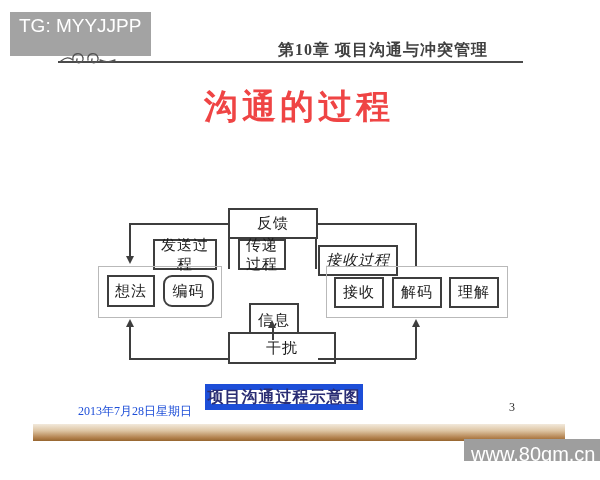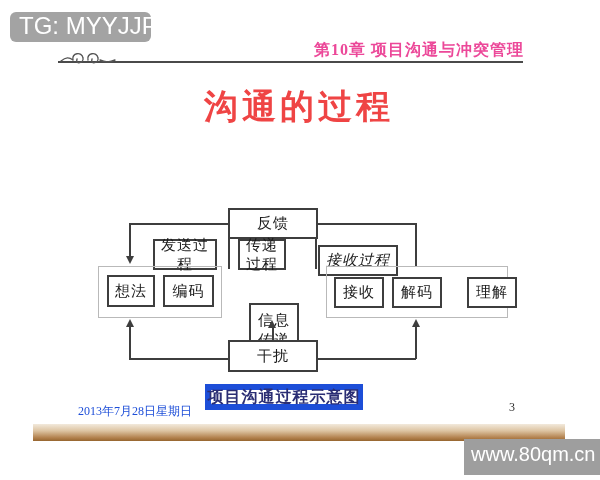--- a/index.html
+++ b/index.html
@@ -3,35 +3,35 @@
 <meta charset="utf-8">
 <style>
   html,body{margin:0;padding:0;}
   body{
     width:600px;height:480px;position:relative;overflow:hidden;
     background:#ffffff;
     font-family:"Liberation Serif", serif;
   }
   
   .tg-box{
-    position:absolute;left:10px;top:12px;width:141px;height:30px;
+    position:absolute;left:10px;top:12px;width:141px;height:44px;
     background:#a3a3a3;color:#ffffff;
-    font-family:"Liberation Sans", sans-serif;font-size:24px;line-height:27px;
-    padding-left:9px;box-sizing:border-box;white-space:nowrap;border-radius:6px;
+    font-family:"Liberation Sans", sans-serif;font-size:19px;line-height:27px;
+    padding-left:9px;box-sizing:border-box;white-space:nowrap;
   }
   .site-box{
-    position:absolute;left:464px;top:439px;width:136px;height:36px;
+    position:absolute;left:464px;top:439px;width:136px;height:22px;
     background:#9e9e9e;color:#ffffff;
     font-family:"Liberation Sans", sans-serif;font-size:20px;line-height:30px;
     padding-left:7px;box-sizing:border-box;white-space:nowrap;overflow:hidden;
   }
   
   .chapter{
-    position:absolute;left:284px;top:40px;width:240px;
-    text-align:right;font-size:16px;font-weight:bold;color:#ec4899;
+    position:absolute;left:278px;top:40px;width:240px;
+    text-align:left;font-size:16px;font-weight:bold;color:#404040;
     letter-spacing:1px;white-space:nowrap;
   }
   .header-line{
     position:absolute;left:58px;top:61px;width:465px;height:1.5px;background:#4a4a4a;
   }
   .ornament{position:absolute;left:60px;top:50px;width:56px;height:16px;}
   
   .slide-title{
     position:absolute;left:33px;top:84px;width:532px;
     text-align:center;font-size:34px;font-weight:bold;color:#ef4444;
@@ -91,31 +91,31 @@
 
 <div class="dbox" style="left:153px;top:239px;width:64px;height:31px;">发送过程</div>
 <div class="dbox" style="left:238px;top:239px;width:48px;height:31px;">传递过程</div>
 <div class="dbox" style="left:318px;top:245px;width:80px;height:31px;font-style:italic;">接收过程</div>
 
 <div class="vline" style="left:228px;top:239px;height:30px;width:2px;"></div>
 <div class="vline" style="left:315px;top:239px;height:30px;width:2px;"></div>
 
 <div class="group" style="left:98px;top:266px;width:124px;height:52px;"></div>
 <div class="dbox" style="left:107px;top:275px;width:48px;height:32px;">想法</div>
-<div class="dbox" style="left:163px;top:275px;width:51px;height:32px;">编码</div>
+<div class="dbox" style="left:163px;top:275px;width:51px;height:32px;border-radius:9px;">编码</div>
 
 <div class="dbox msg" style="left:249px;top:265px;width:50px;height:54px;margin-top:38px;">信息
 传递</div>
 
 <div class="group" style="left:326px;top:266px;width:182px;height:52px;"></div>
 <div class="dbox" style="left:334px;top:277px;width:50px;height:31px;">接收</div>
 <div class="dbox" style="left:392px;top:277px;width:50px;height:31px;">解码</div>
-<div class="dbox" style="left:449px;top:277px;width:50px;height:31px;margin-left:18px;">理解</div>
+<div class="dbox" style="left:449px;top:277px;width:50px;height:31px;">理解</div>
 
-<div class="dbox" style="left:228px;top:340px;width:90px;height:32px;">干扰</div>
+<div class="dbox" style="left:228px;top:332px;width:108px;height:32px;">干扰</div>
 <div class="vline" style="left:272px;top:328px;height:12px;"></div>
 <div class="arrow arrow-up" style="left:268px;top:320px;"></div>
 <div class="hline" style="left:129px;top:358px;width:99px;"></div>
 <div class="vline" style="left:129px;top:327px;height:32px;"></div>
 <div class="arrow arrow-up" style="left:126px;top:319px;"></div>
 <div class="hline" style="left:318px;top:358px;width:98px;"></div>
 <div class="vline" style="left:415px;top:327px;height:32px;"></div>
 <div class="arrow arrow-up" style="left:412px;top:319px;"></div>
 
 <div class="caption-box">项目沟通过程示意图</div>

